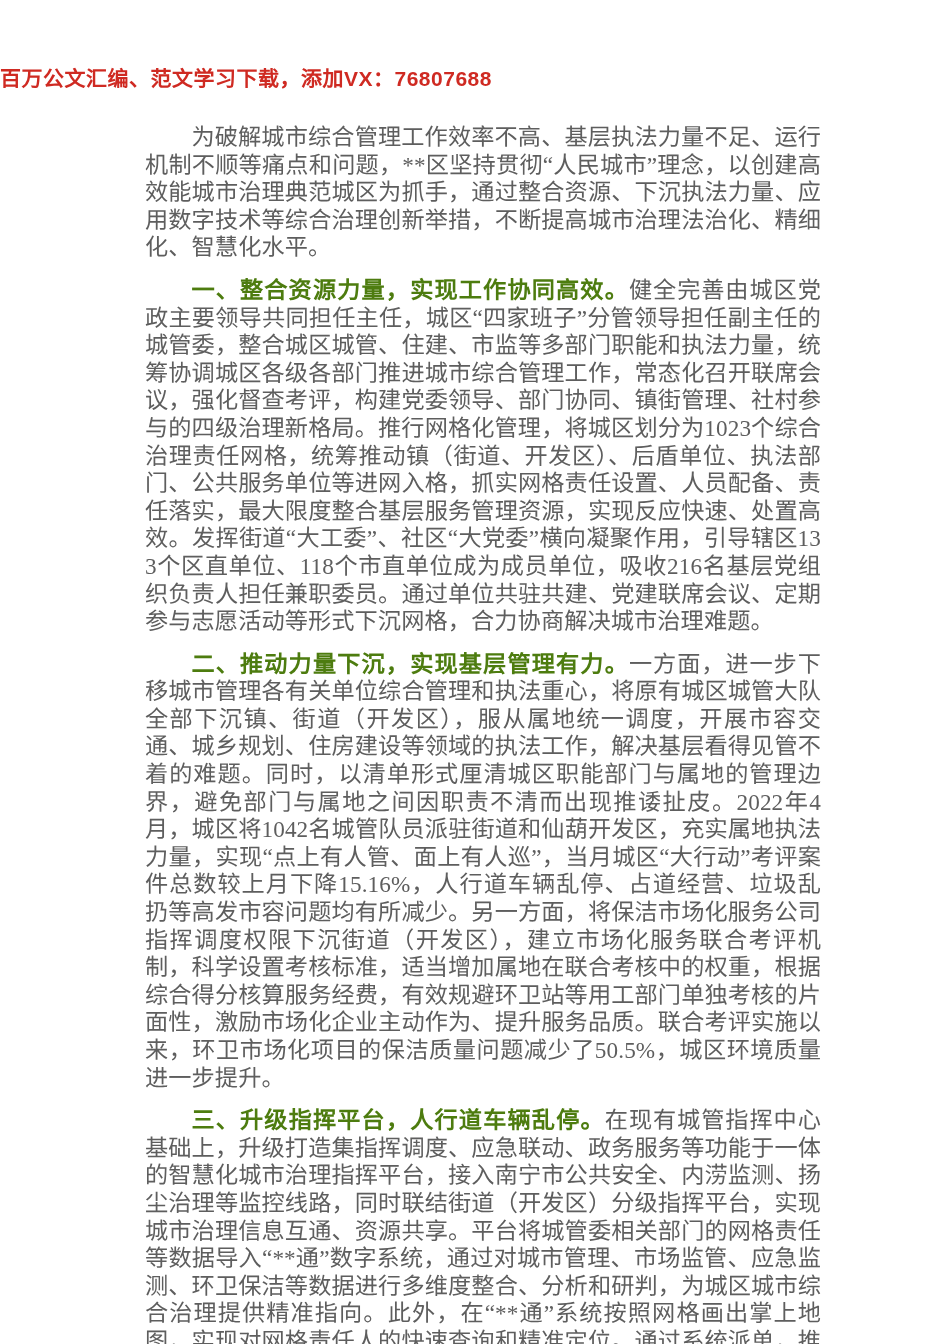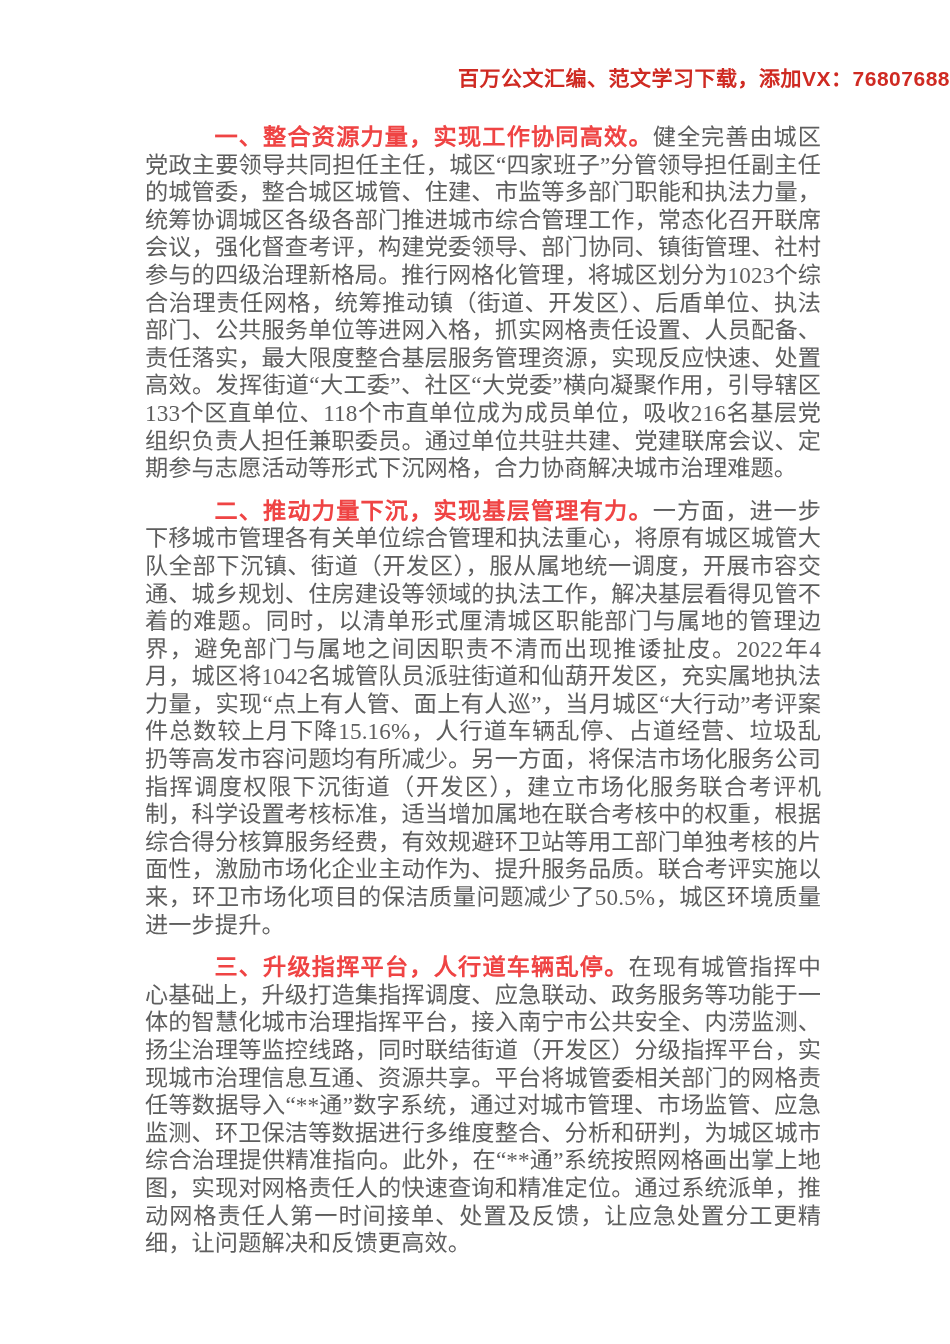--- a/index.html
+++ b/index.html
@@ -18,21 +18,21 @@
     overflow: hidden;
     box-sizing: border-box;
   }
 
   
   .promo-banner {
     position: absolute;
     left: 0;
     top: 62px;
     width: 950px;
-    text-align: right;
+    text-align: left;
     font-family: "Liberation Sans", "DejaVu Sans", sans-serif;
     font-size: 21px;
     font-weight: 600;
     letter-spacing: 0.5px;
     color: #cf2a22;
     white-space: nowrap;
   }
 
   
   .doc-body {
@@ -54,38 +54,38 @@
     word-break: break-all;
     letter-spacing: 0.1px;
   }
 
   .doc-para + .doc-para {
     margin-top: 15px;
   }
 
   .para-heading {
     font-weight: bold;
-    color: #ef4444;
+    color: #4d7c0f;
     letter-spacing: 0.3px;
-    margin-left: 23px;
   }
 
   .para-text {
     color: #5e5e5e;
   }
 </style>
 </head>
 <body>
 
 <div class="page">
 
   <div class="promo-banner">百万公文汇编、范文学习下载，添加VX：76807688</div>
 
   <div class="doc-body">
 
+    <p class="doc-para"><span class="para-text">为破解城市综合管理工作效率不高、基层执法力量不足、运行机制不顺等痛点和问题，**区坚持贯彻“人民城市”理念，以创建高效能城市治理典范城区为抓手，通过整合资源、下沉执法力量、应用数字技术等综合治理创新举措，不断提高城市治理法治化、精细化、智慧化水平。</span></p>
 
     <p class="doc-para"><span class="para-heading">一、整合资源力量，实现工作协同高效。</span><span class="para-text">健全完善由城区党政主要领导共同担任主任，城区“四家班子”分管领导担任副主任的城管委，整合城区城管、住建、市监等多部门职能和执法力量，统筹协调城区各级各部门推进城市综合管理工作，常态化召开联席会议，强化督查考评，构建党委领导、部门协同、镇街管理、社村参与的四级治理新格局。推行网格化管理，将城区划分为1023个综合治理责任网格，统筹推动镇（街道、开发区）、后盾单位、执法部门、公共服务单位等进网入格，抓实网格责任设置、人员配备、责任落实，最大限度整合基层服务管理资源，实现反应快速、处置高效。发挥街道“大工委”、社区“大党委”横向凝聚作用，引导辖区133个区直单位、118个市直单位成为成员单位，吸收216名基层党组织负责人担任兼职委员。通过单位共驻共建、党建联席会议、定期参与志愿活动等形式下沉网格，合力协商解决城市治理难题。</span></p>
 
     <p class="doc-para"><span class="para-heading">二、推动力量下沉，实现基层管理有力。</span><span class="para-text">一方面，进一步下移城市管理各有关单位综合管理和执法重心，将原有城区城管大队全部下沉镇、街道（开发区），服从属地统一调度，开展市容交通、城乡规划、住房建设等领域的执法工作，解决基层看得见管不着的难题。同时，以清单形式厘清城区职能部门与属地的管理边界，避免部门与属地之间因职责不清而出现推诿扯皮。2022年4月，城区将1042名城管队员派驻街道和仙葫开发区，充实属地执法力量，实现“点上有人管、面上有人巡”，当月城区“大行动”考评案件总数较上月下降15.16%，人行道车辆乱停、占道经营、垃圾乱扔等高发市容问题均有所减少。另一方面，将保洁市场化服务公司指挥调度权限下沉街道（开发区），建立市场化服务联合考评机制，科学设置考核标准，适当增加属地在联合考核中的权重，根据综合得分核算服务经费，有效规避环卫站等用工部门单独考核的片面性，激励市场化企业主动作为、提升服务品质。联合考评实施以来，环卫市场化项目的保洁质量问题减少了50.5%，城区环境质量进一步提升。</span></p>
 
     <p class="doc-para"><span class="para-heading">三、升级指挥平台，人行道车辆乱停。</span><span class="para-text">在现有城管指挥中心基础上，升级打造集指挥调度、应急联动、政务服务等功能于一体的智慧化城市治理指挥平台，接入南宁市公共安全、内涝监测、扬尘治理等监控线路，同时联结街道（开发区）分级指挥平台，实现城市治理信息互通、资源共享。平台将城管委相关部门的网格责任等数据导入“**通”数字系统，通过对城市管理、市场监管、应急监测、环卫保洁等数据进行多维度整合、分析和研判，为城区城市综合治理提供精准指向。此外，在“**通”系统按照网格画出掌上地图，实现对网格责任人的快速查询和精准定位。通过系统派单，推动网格责任人第一时间接单、处置及反馈，让应急处置分工更精细，让问题解决和反馈更高效。</span></p>
 
   </div>
 
 </div>

